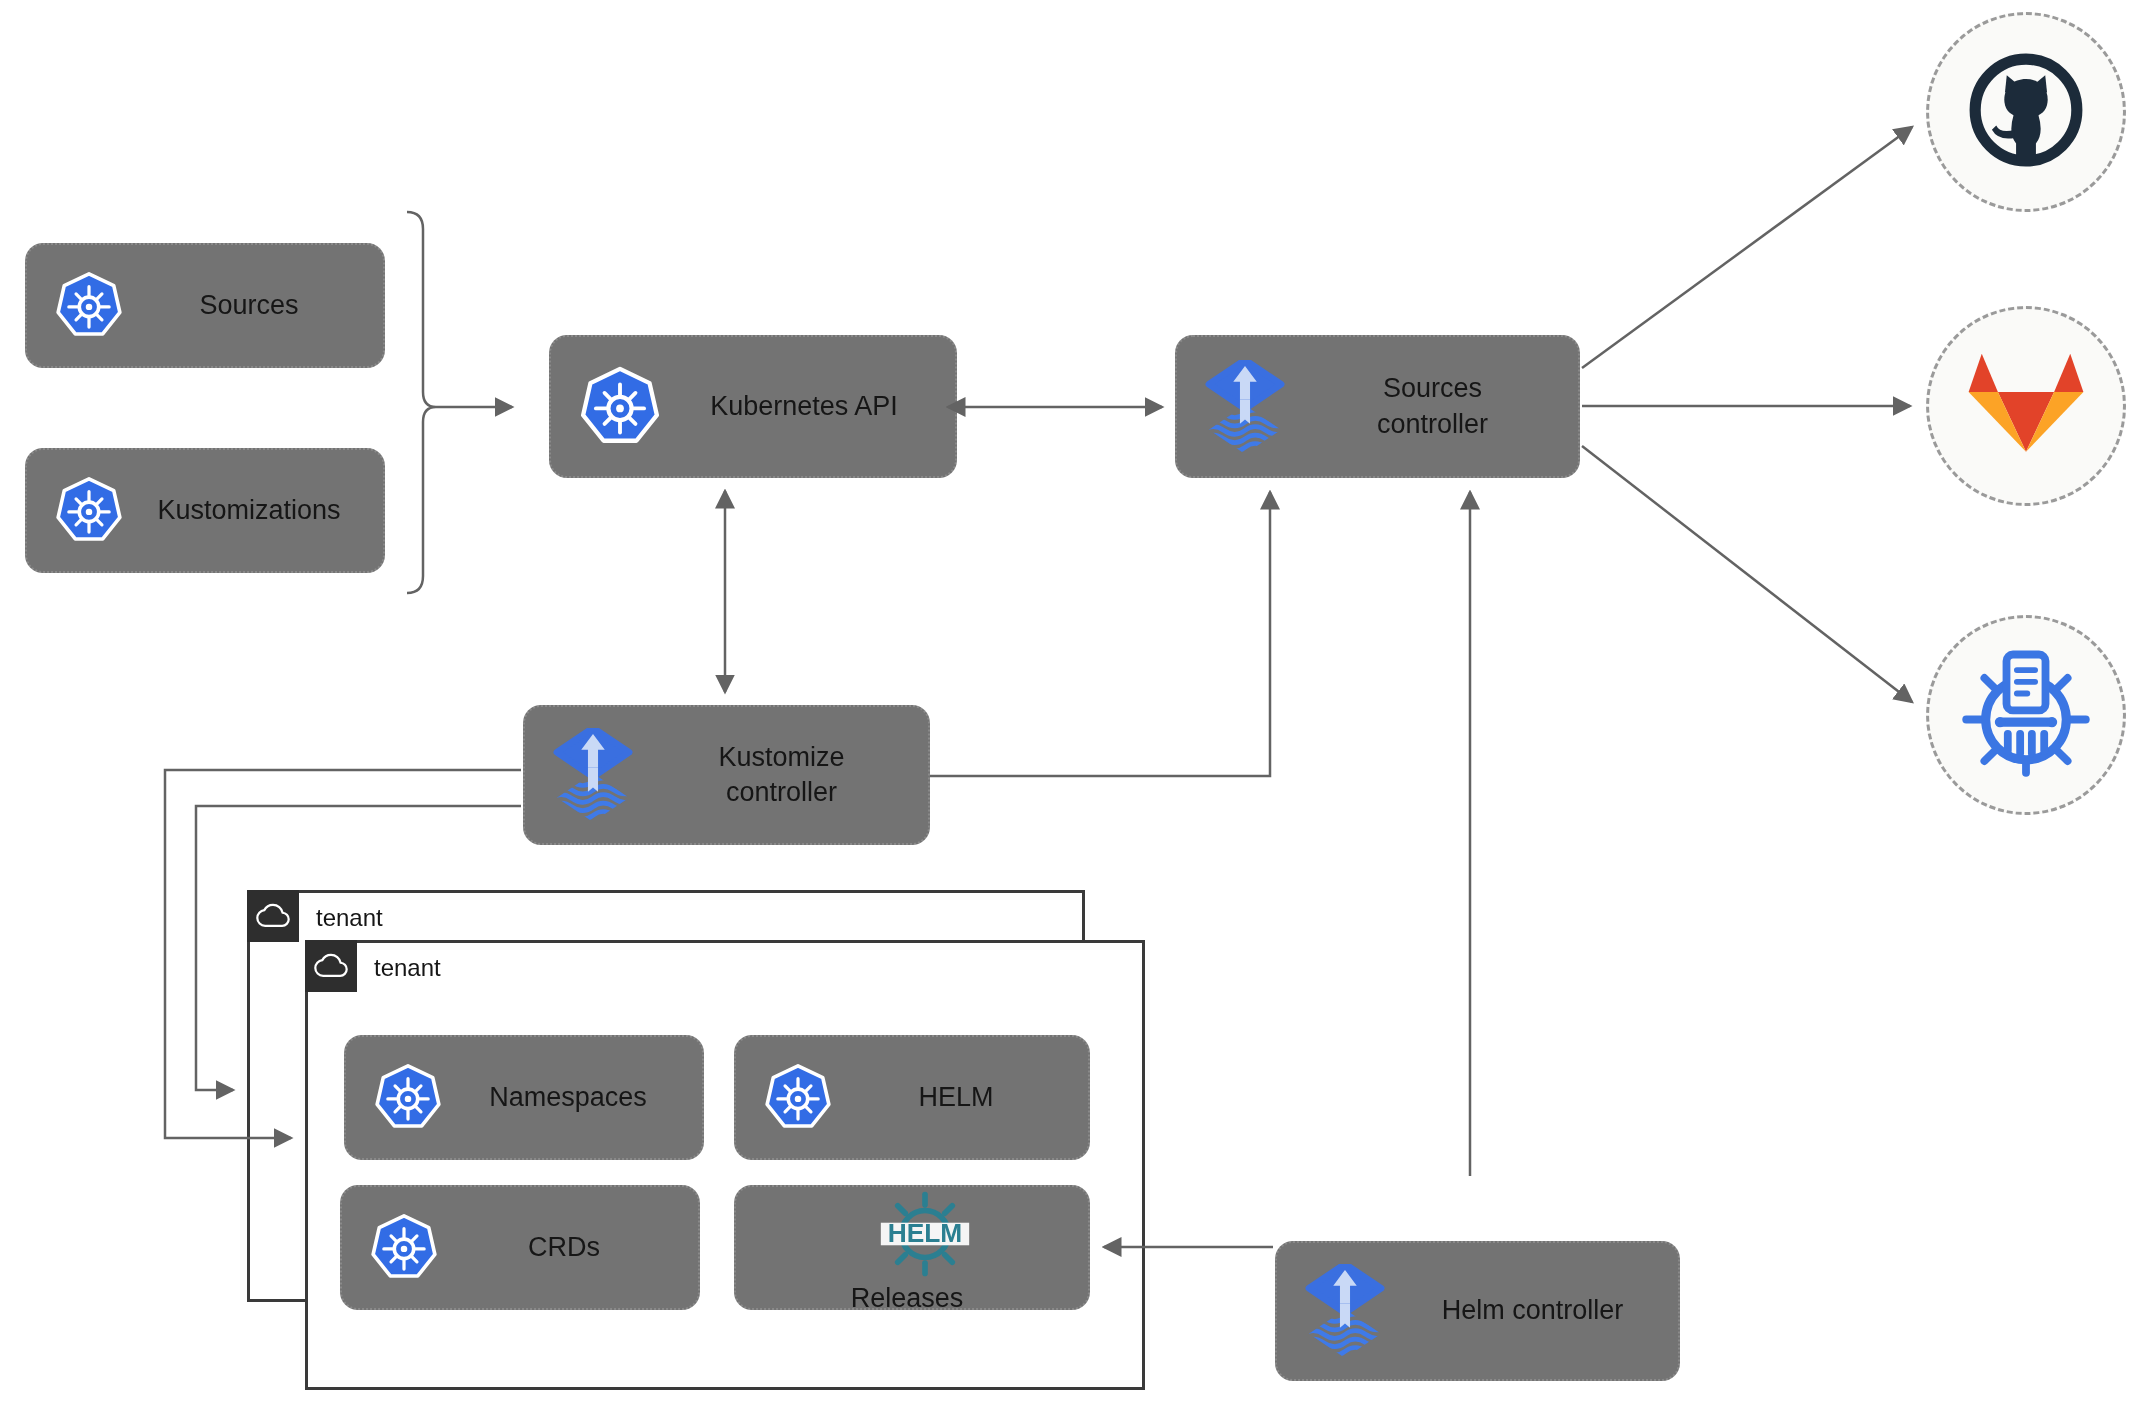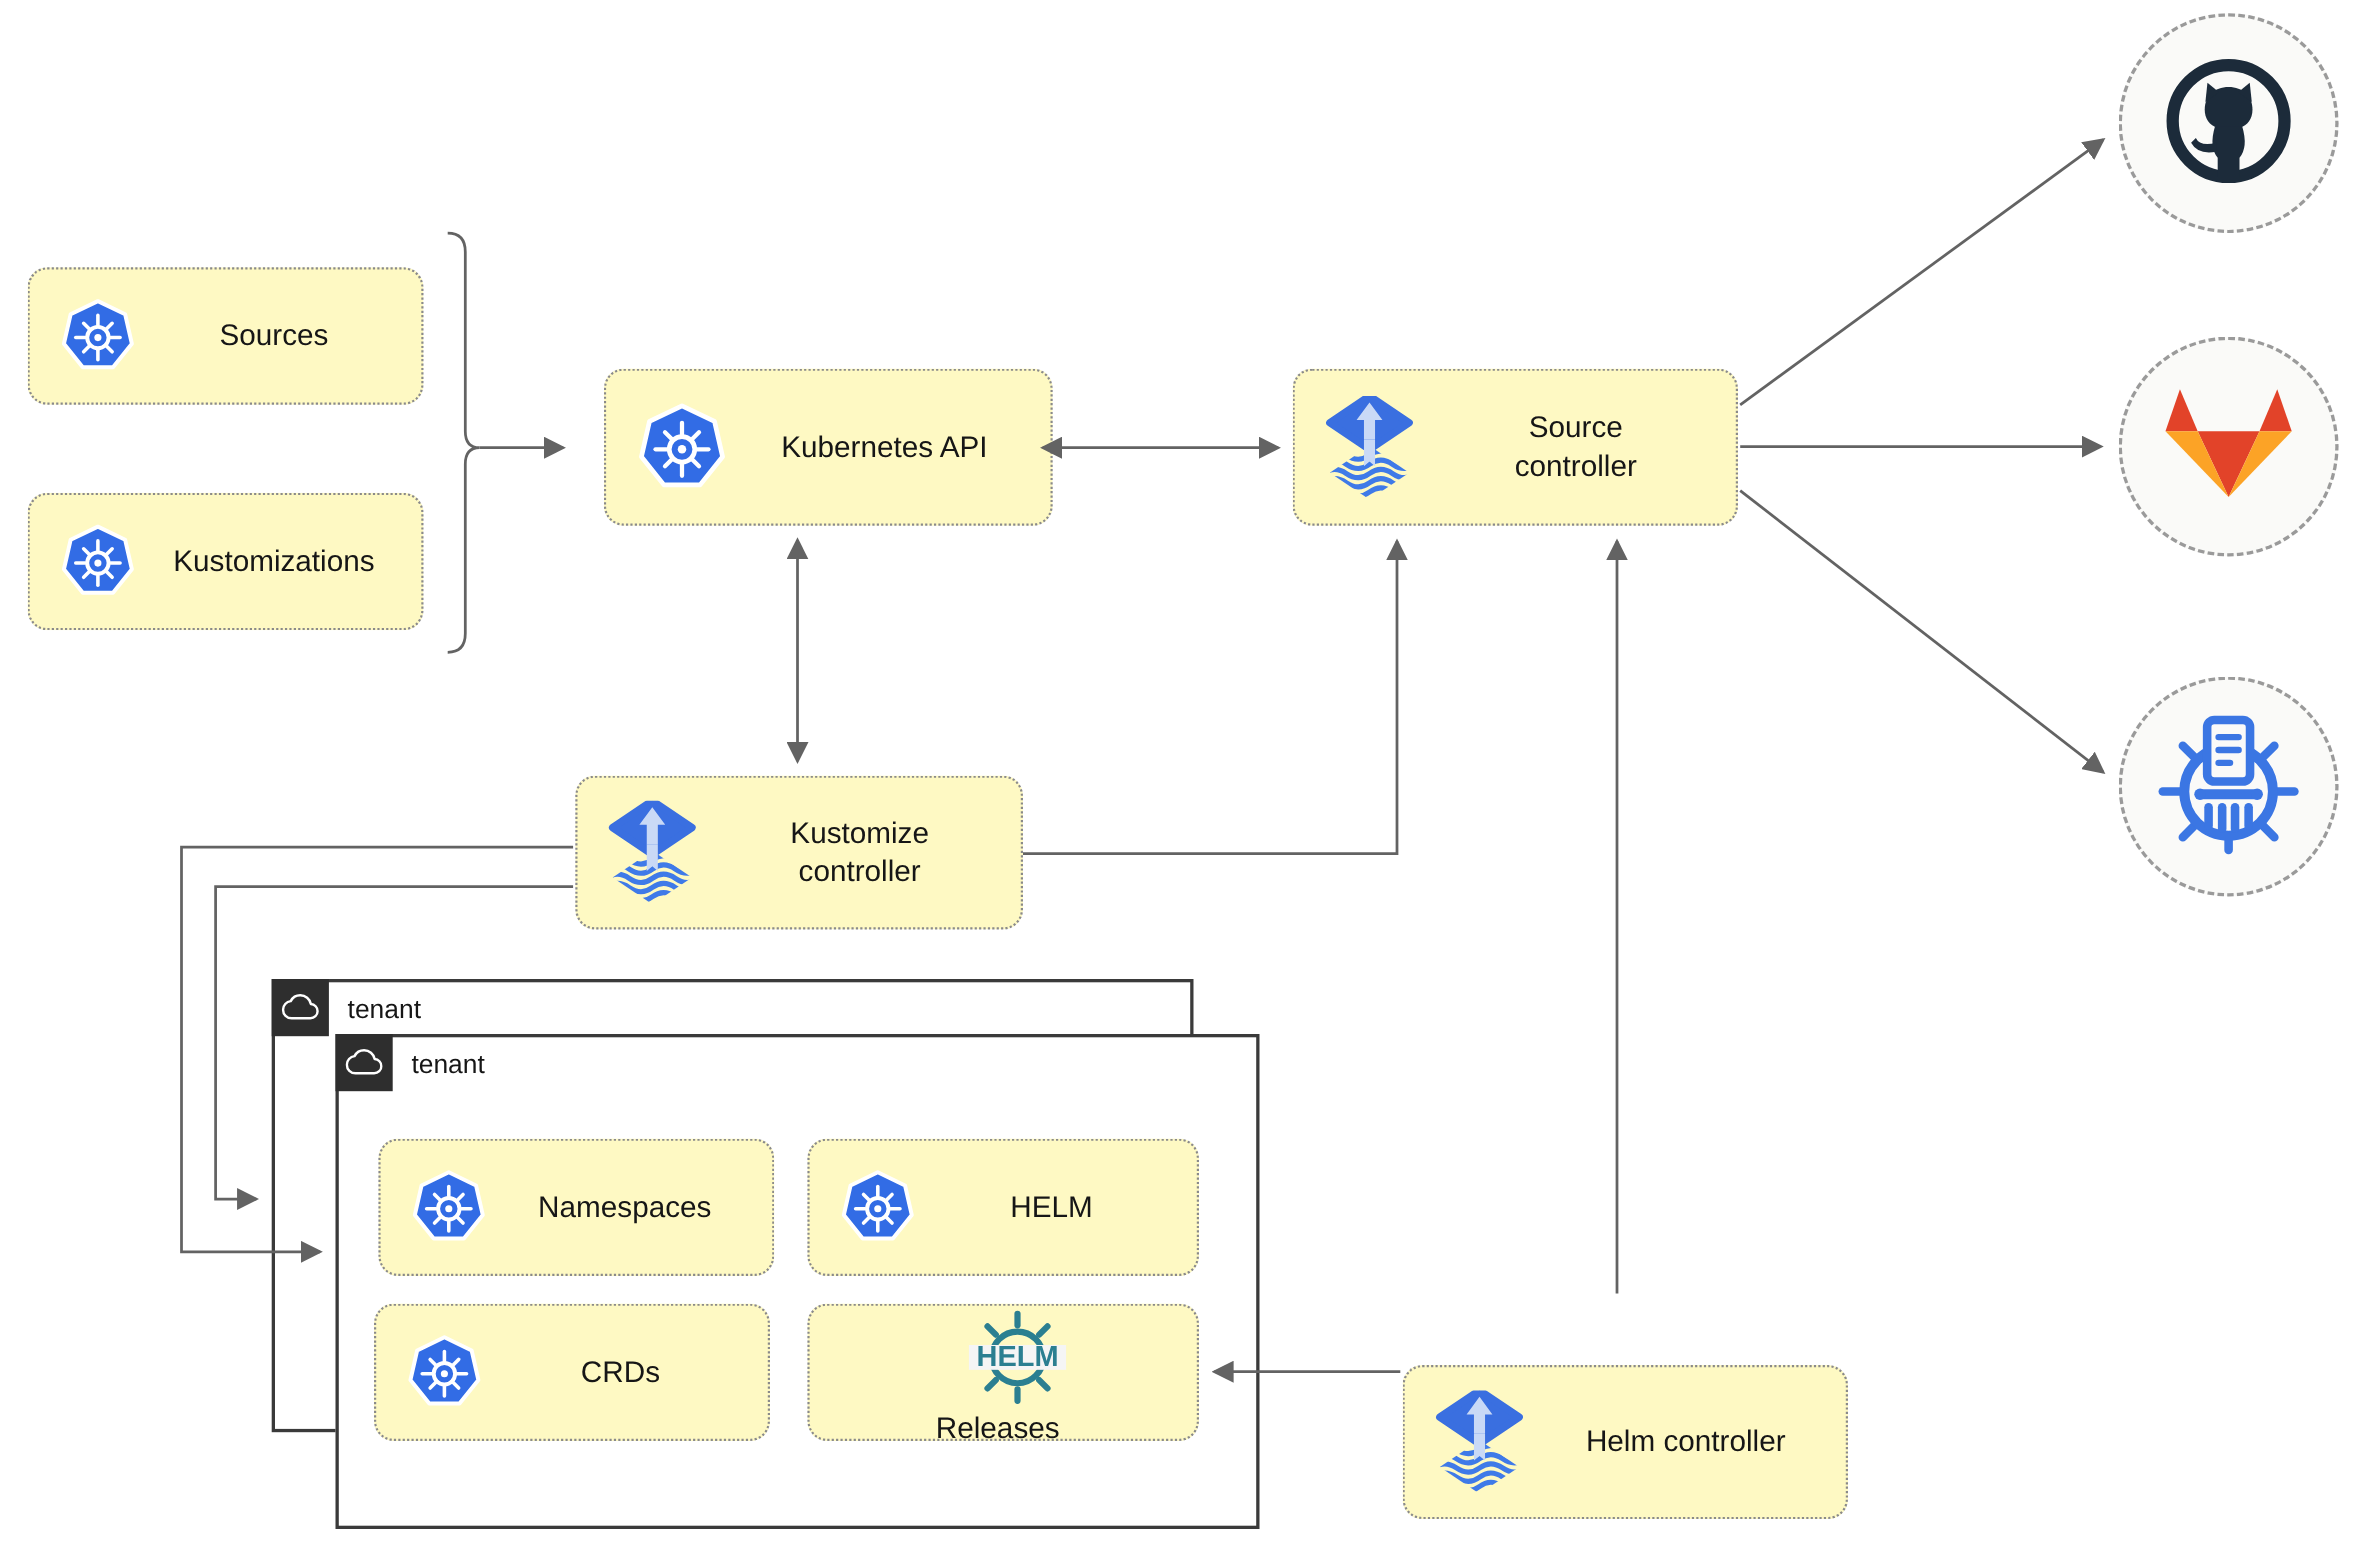--- a/index.html
+++ b/index.html
@@ -1,21 +1,21 @@
 <!DOCTYPE html>
 <html><head>
 <meta charset="utf-8">
 <style>
   html,body{margin:0;padding:0;background:#ffffff;}
   #canvas{
     position:relative;width:2144px;height:1407px;background:#ffffff;
     font-family:"Liberation Sans",sans-serif;overflow:hidden;
   }
   .node{
-    position:absolute;background:#fef9c3;border:2px dotted #8a8a8a;
+    position:absolute;background:#737373;border:2px dotted #8a8a8a;
     border-radius:18px;display:flex;align-items:center;box-sizing:border-box;z-index:3;
   }
   .node .icon{flex:0 0 auto;margin-left:26px;display:flex;align-items:center;justify-content:center;}
   .node .lbl{
     margin:0 auto;text-align:center;font-size:27px;color:#161616;line-height:1.3;
     padding-right:10px;
   }
   .node.narrow .lbl{width:195px;padding-right:0;}
   .tenant{position:absolute;background:#ffffff;border:3px solid #3a3a3a;box-sizing:border-box;}
   .tenant.outer{z-index:1;}
@@ -156,21 +156,21 @@
   <g clip-path="url(#fluxclip)" stroke="#3f7ae8" stroke-width="5.5" fill="none">
     <path d="M0,64 q12,-9 25,0 t25,0 t25,0 t25,0"></path>
     <path d="M0,74 q12,-9 25,0 t25,0 t25,0 t25,0"></path>
     <path d="M0,84 q12,-9 25,0 t25,0 t25,0 t25,0"></path>
     <path d="M0,94 q12,-9 25,0 t25,0 t25,0 t25,0"></path>
     <path d="M0,104 q12,-9 25,0 t25,0 t25,0 t25,0"></path>
   </g>
   <polygon points="44,47 56,47 56,76 50,71 44,76" fill="#c9d9f6"></polygon>
 </svg>
       </span>
-    <div class="lbl">Source controller</div>
+    <div class="lbl">Sources controller</div>
   </div>
 
   <div class="node narrow" style="left:523px;top:705px;width:407px;height:140px;">
     <span class="icon">
 <svg viewBox="0 0 100 112" width="84" height="94">
   <polygon points="50,0 93,29 50,58 7,29" fill="#3a6fe0" stroke="#3a6fe0" stroke-width="8" stroke-linejoin="round"></polygon>
   <polygon points="50,7 64,26 56,26 56,47 44,47 44,26 36,26" fill="#c9d9f6"></polygon>
   <clipPath id="fluxclip">
             <polygon points="50,54 93,83 50,112 7,83"></polygon>
           </clipPath>

